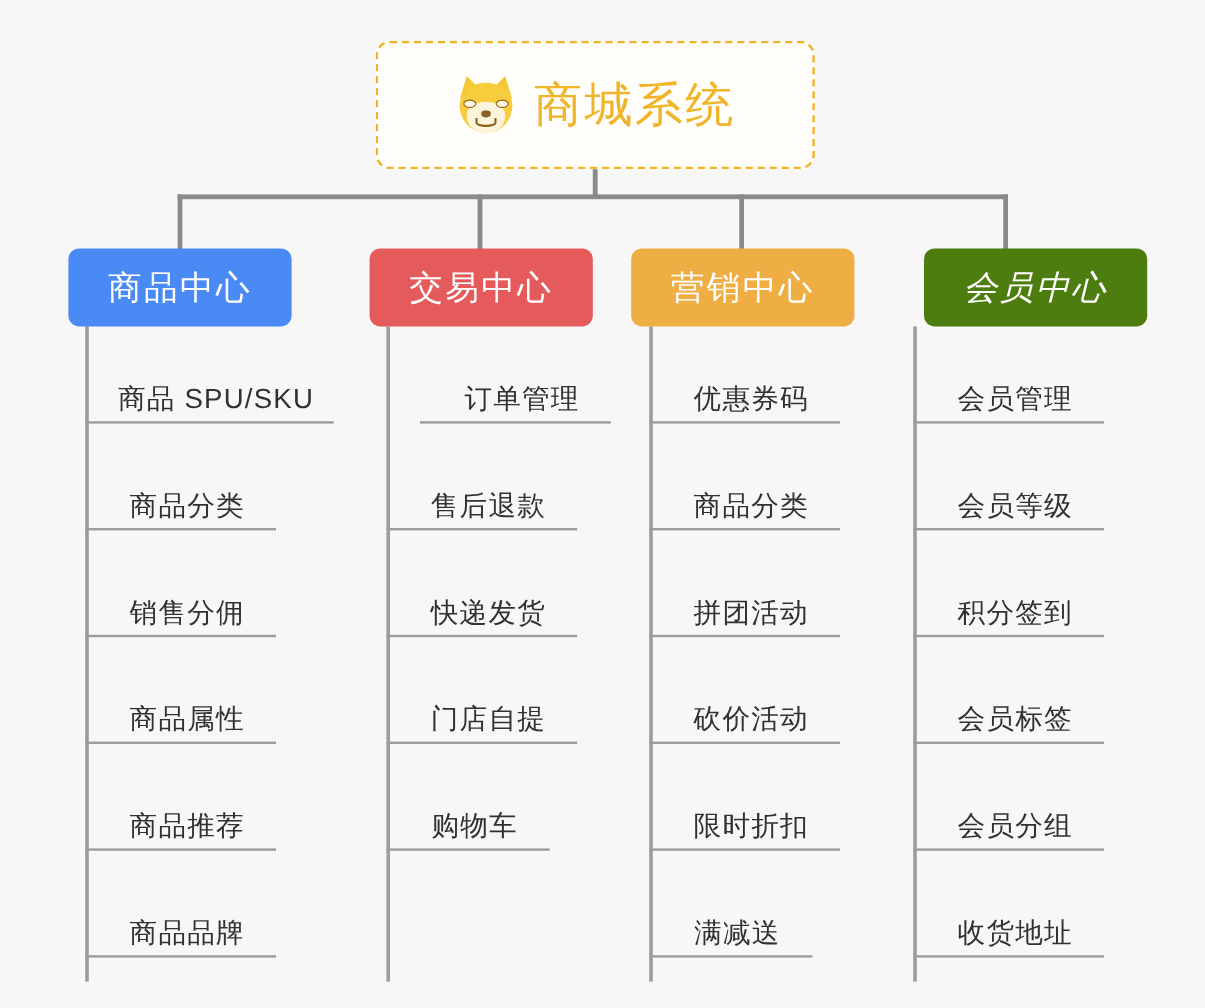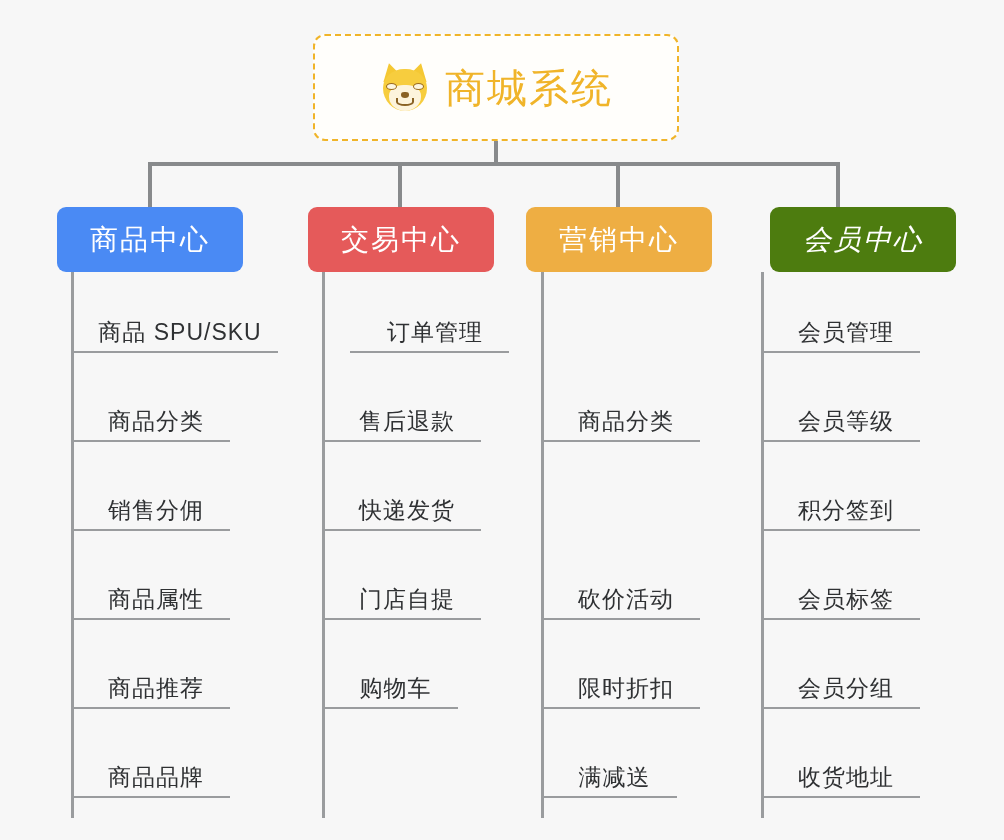--- a/index.html
+++ b/index.html
@@ -225,23 +225,29 @@
   <div class="leaf" style="left:322px; top:580px; width:159px;">
     <span class="leaf-label">门店自提</span>
   </div>
   <div class="leaf" style="left:322px; top:669px; width:136px;">
     <span class="leaf-label">购物车</span>
   </div>
 
   <div class="branch-box" style="left:526px; width:186px; background:#eeae43;">
     <span class="branch-label">营销中心</span>
   </div>
+  <div class="leaf" style="left:541px; top:313px; width:159px;">
+    <span class="leaf-label">优惠券码</span>
+  </div>
   <div class="leaf" style="left:541px; top:402px; width:159px;">
     <span class="leaf-label">商品分类</span>
   </div>
+  <div class="leaf" style="left:541px; top:491px; width:159px;">
+    <span class="leaf-label">拼团活动</span>
+  </div>
   <div class="leaf" style="left:541px; top:580px; width:159px;">
     <span class="leaf-label">砍价活动</span>
   </div>
   <div class="leaf" style="left:541px; top:669px; width:159px;">
     <span class="leaf-label">限时折扣</span>
   </div>
   <div class="leaf" style="left:541px; top:758px; width:136px;">
     <span class="leaf-label">满减送</span>
   </div>
 

